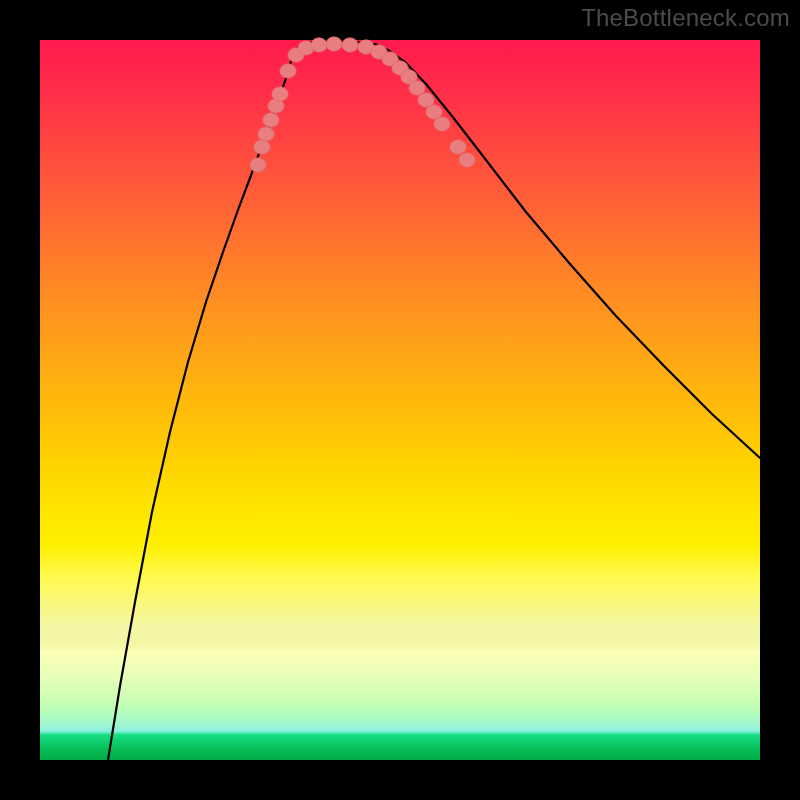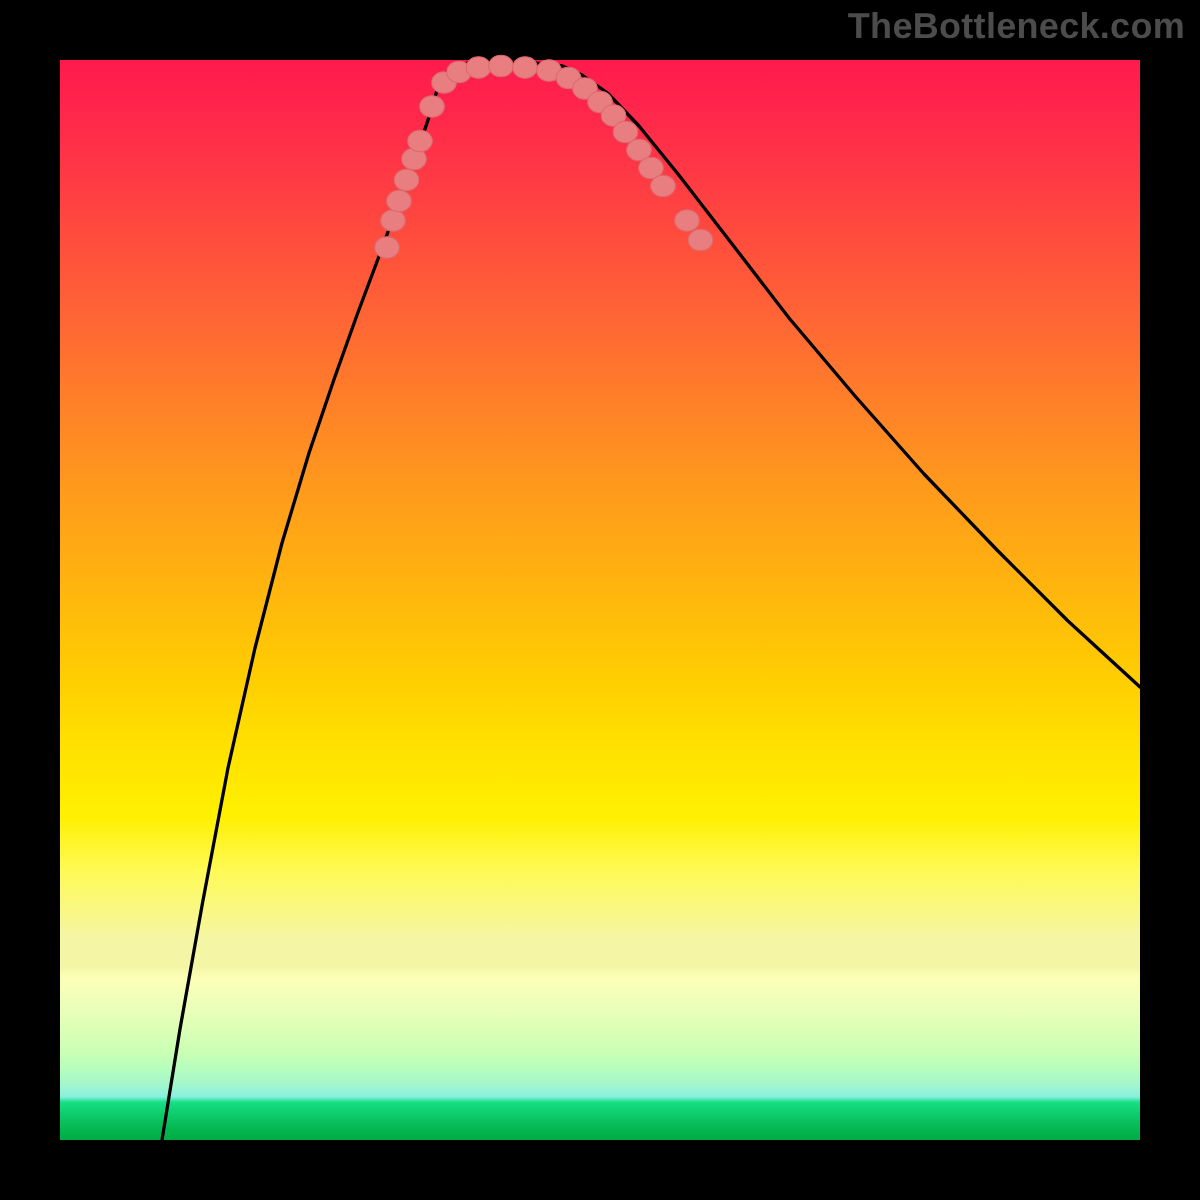--- a/index.html
+++ b/index.html
@@ -49,21 +49,21 @@
       #07bc57 98.6%,
       #00ab42 100%
     );
   }
   .watermark {
     position: absolute;
     top: 4px;
     right: 10px;
     color: #4c4c4c;
     font-size: 24px;
-    font-weight: 700;
+    font-weight: 400;
     letter-spacing: 0.2px;
     user-select: none;
   }
   svg.curves {
     position: absolute;
     inset: 0;
     width: 100%;
     height: 100%;
     overflow: visible;
   }

